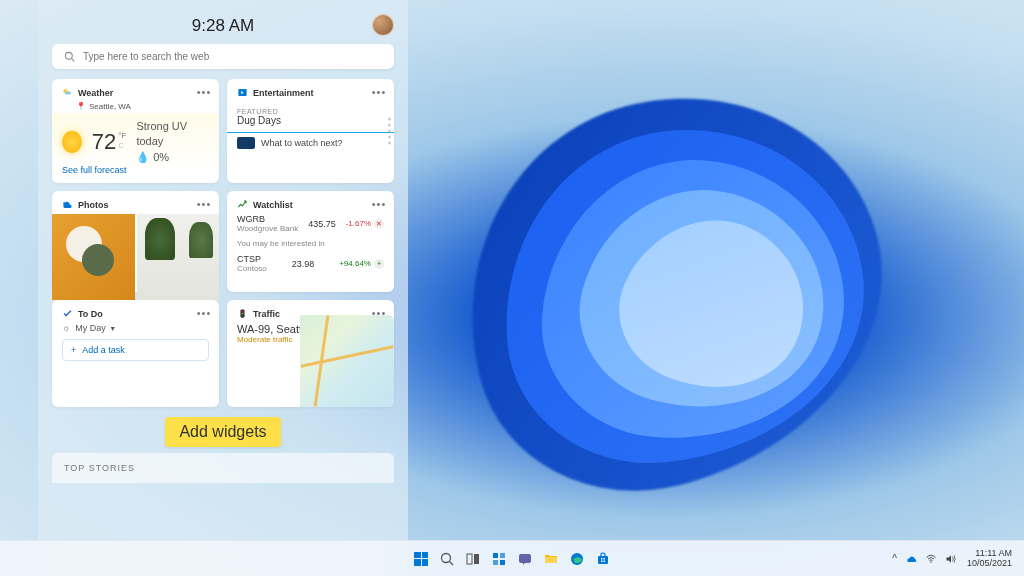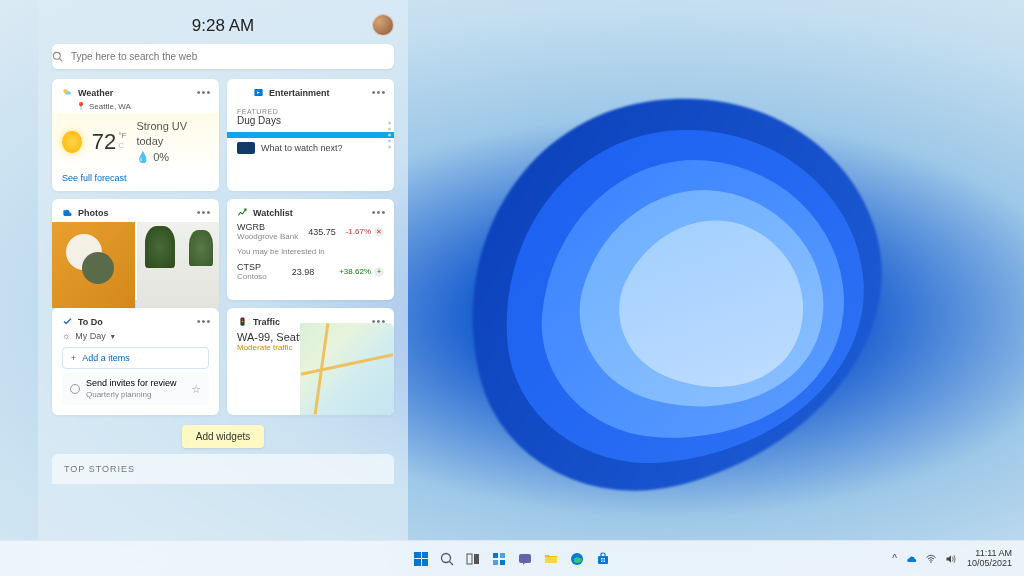--- a/index.html
+++ b/index.html
@@ -18,46 +18,46 @@
 .p5 { width: 180px; height: 170px; background: linear-gradient(135deg,#a0ceff,#c0ddff); top: 160px; left: 280px; transform: rotate(25deg); }
 
 .widgets-panel {
   position: absolute; left: 38px; top: 0; width: 370px; height: 576px;
   background: rgba(220,235,245,0.72); backdrop-filter: blur(18px);
   border-radius: 0 0 10px 10px; padding: 10px 14px 0; overflow: hidden;
 }
 .panel-header { text-align: center; position: relative; padding: 6px 0 8px; }
 .panel-time { font-size: 17px; font-weight: 500; color: #222; }
 .avatar { position: absolute; right: 0; top: 4px; width: 22px; height: 22px; border-radius: 50%; background: radial-gradient(circle at 30% 30%,#d4a574,#8b5a3c); border: 1px solid rgba(255,255,255,0.6); }
-.search-box { display: flex; align-items: flex-end; gap: 8px; background: #fff; border-radius: 6px; padding: 7px 0; margin-bottom: 10px; box-shadow: 0 1px 3px rgba(0,0,0,0.08); }
+.search-box { display: flex; align-items: flex-end; gap: 8px; background: #fff; border-radius: 6px; padding: 7px 12px; margin-bottom: 10px; box-shadow: 0 1px 3px rgba(0,0,0,0.08); }
 .search-input { flex: 1; border: none; outline: none; font-size: 10px; color: #666; background: transparent; }
 
 .widget-grid { display: grid; grid-template-columns: 1fr 1fr; gap: 8px; }
 .card { background: #fff; border-radius: 6px; padding: 8px 10px; box-shadow: 0 1px 3px rgba(0,0,0,0.06); position: relative; font-size: 9px; }
 .card-head { display: flex; align-items: center; gap: 5px; margin-bottom: 4px; }
 .card-title { font-weight: 600; color: #333; font-size: 9px; }
 .card-more { position: absolute; right: 6px; top: 6px; width: 18px; height: 14px; display: flex; align-items: center; justify-content: center; color: #777; font-size: 11px; cursor: pointer; letter-spacing: 1px; }
 .icon-sm { width: 11px; height: 11px; display: inline-flex; align-items: center; justify-content: center; }
 
 .weather-loc { font-size: 8px; color: #555; display: flex; align-items: center; gap: 3px; margin-left: 14px; margin-bottom: 2px;}
 .weather-body { display: flex; align-items: center; gap: 10px; background: linear-gradient(180deg,#fffce8,#fff); margin: 0 -10px -8px; padding: 6px 10px 8px; border-radius: 0 0 6px 6px; }
 .sun { width: 22px; height: 22px; background: radial-gradient(circle,#ffd54a,#ffb300); border-radius: 50%; box-shadow: 0 0 8px rgba(255,200,0,0.5); }
 .temp { font-size: 22px; font-weight: 300; color: #333; display: flex; align-items: flex-start; }
 .temp-unit { font-size: 8px; color: #777; margin-left: 2px; margin-top: 2px; line-height: 1.2; }
 .weather-right { font-size: 11px; color: #555; line-height: 1.4; margin-left: auto; }
-.card-link { color: #0067c0; font-size: 9px; margin-top: 8px; cursor: pointer; }
+.card-link { color: #0067c0; font-size: 9px; cursor: pointer; }
 
 .ent-card { padding: 0 0 8px; overflow: hidden; }
-.ent-card .card-head { padding: 8px 26px 4px; margin-bottom: 0;}
+.ent-card .card-head { padding: 8px 10px 4px; margin-bottom: 0;}
 .ent-img { height: 78px; background: linear-gradient(90deg,#3a4a1e 0%,#5a7a2e 40%,#7a9a3e 100%); position: relative; margin: 0 8px; border-radius: 3px; display: flex; align-items: center; }
 .ent-title-overlay { color: #fff; font-weight: 800; font-size: 13px; line-height: 1; margin-left: 8px; text-shadow: 0 1px 2px rgba(0,0,0,0.5); font-family: Arial Black, sans-serif; }
 .dug-face { position: absolute; right: 18px; bottom: 4px; width: 48px; height: 42px; background: radial-gradient(ellipse at 50% 40%,#c9985e,#a67840); border-radius: 45% 45% 50% 50%; box-shadow: 0 2px 4px rgba(0,0,0,0.3); }
 .ent-label { font-size: 7px; color: #888; padding: 6px 10px 0; letter-spacing: 0.5px; }
 .ent-name { font-size: 10px; color: #333; padding: 0 10px 6px; font-weight: 500;}
-.ent-footer { display: flex; align-items: center; gap: 6px; padding: 4px 10px 0; border-top: 6px solid #0ea5e9; }
+.ent-footer { display: flex; align-items: center; gap: 6px; padding: 4px 10px 0; border-top: 1px solid #0ea5e9; }
 .disney-badge { width: 18px; height: 12px; background: #113a66; border-radius: 2px; }
 .ent-dots { position: absolute; right: 3px; top: 50%; transform: translateY(-50%); display: flex; flex-direction: column; gap: 3px; }
 .ent-dot { width: 3px; height: 3px; border-radius: 50%; background: #ccc; }
 
 .photos-body { margin: 4px -10px -8px; }
 .photos-head2 { display: flex; justify-content: space-between; padding: 0 10px 4px; }
 .photos-h3 { font-size: 10px; font-weight: 500; }
 .photos-meta { font-size: 8px; color: #888; }
 .seeall { font-size: 8px; color: #0067c0; cursor: pointer; }
 .photos-strip { display: flex; gap: 2px; height: 86px; }
@@ -87,21 +87,21 @@
 .chg-circle { width: 10px; height: 10px; border-radius: 50%; background: #eee; display: inline-flex; align-items: center; justify-content: center; font-size: 7px; }
 
 .traffic-body { font-size: 9px; position: relative; height: 76px; }
 .traffic-route { font-size: 11px; font-weight: 500; color: #333; }
 .traffic-status { font-size: 8px; color: #d18a00; }
 .traffic-map { position: absolute; right: -10px; top: -8px; bottom: -8px; width: 94px; background: linear-gradient(135deg,#d8f0d8 0%,#e8f4dc 30%,#d0ecf0 60%,#c4e4f0 100%); border-radius: 0 6px 6px 0;}
 .traffic-map::before, .traffic-map::after { content:''; position:absolute; background: #f0c060; }
 .traffic-map::before { left: 20px; top: 0; bottom: 0; width: 3px; transform: rotate(8deg); }
 .traffic-map::after { left: 0; right: 0; top: 40px; height: 3px; transform: rotate(-12deg); }
 
-.add-widgets-btn { display: block; margin: 10px auto 6px; background: #fef9c3; border: none; border-radius: 4px; padding: 6px 14px; font-size: 10px; color: #333; box-shadow: 0 1px 3px rgba(0,0,0,0.1); cursor: pointer; }
+.add-widgets-btn { display: block; margin: 10px auto 6px; background: #fde047; border: none; border-radius: 4px; padding: 6px 14px; font-size: 16px; color: #333; box-shadow: 0 1px 3px rgba(0,0,0,0.1); cursor: pointer; }
 .top-stories { background: rgba(255,255,255,0.6); border-radius: 6px 6px 0 0; padding: 10px 12px; font-size: 9px; color: #777; letter-spacing: 1px; }
 
 .taskbar {
   position: absolute; left: 0; right: 0; bottom: 0; height: 36px;
   background: rgba(240,246,252,0.88); backdrop-filter: blur(20px);
   display: flex; align-items: center; border-top: 1px solid rgba(0,0,0,0.05);
 }
 .taskbar-center { position: absolute; left: 50%; transform: translateX(-50%); display: flex; gap: 6px; align-items: center; }
 .tb-icon { width: 20px; height: 20px; display: flex; align-items: center; justify-content: center; border-radius: 3px; cursor: pointer; }
 .win-logo { display: grid; grid-template-columns: 1fr 1fr; grid-template-rows: 1fr 1fr; gap: 1px; width: 14px; height: 14px; }
@@ -236,21 +236,21 @@
           </div>
       </div>
       <div class="watch-hint">You may be interested in</div>
       <div class="watch-row">
         <div>
             <div class="watch-sym">CTSP</div>
             <div class="watch-name">Contoso</div>
           </div>
         <div class="watch-price">23.98</div>
         <div class="watch-chg-pos">
-            <span>+38.62%</span>
+            <span>+94.64%</span>
             <span class="chg-circle">+</span>
           </div>
       </div>
     </div>
 
     <div class="card">
       <div class="card-more">•••</div>
       <div class="card-head">
         <span class="icon-sm">
             <svg width="11" height="11" viewBox="0 0 16 16">
@@ -260,29 +260,21 @@
         <span class="card-title">To Do</span>
       </div>
       <div class="todo-body">
         <div class="todo-myday">
           <span>☼</span>
           <span>My Day</span>
           <span style="font-size:8px">▾</span>
         </div>
         <div class="todo-add">
           <span>+</span>
-          <span>Add a items</span>
-        </div>
-        <div class="todo-item">
-          <span class="todo-circle"></span>
-          <span class="todo-text">
-            <div>Send invites for review</div>
-            <div class="todo-sub">Quarterly planning</div>
-          </span>
-          <span class="todo-star">☆</span>
+          <span>Add a task</span>
         </div>
       </div>
     </div>
 
     <div class="card" style="overflow:hidden">
       <div class="card-more">•••</div>
       <div class="card-head">
         <span class="icon-sm">
             <svg width="11" height="11" viewBox="0 0 16 16">
               <rect x="5" y="2" width="6" height="12" rx="2" fill="#333"></rect>

